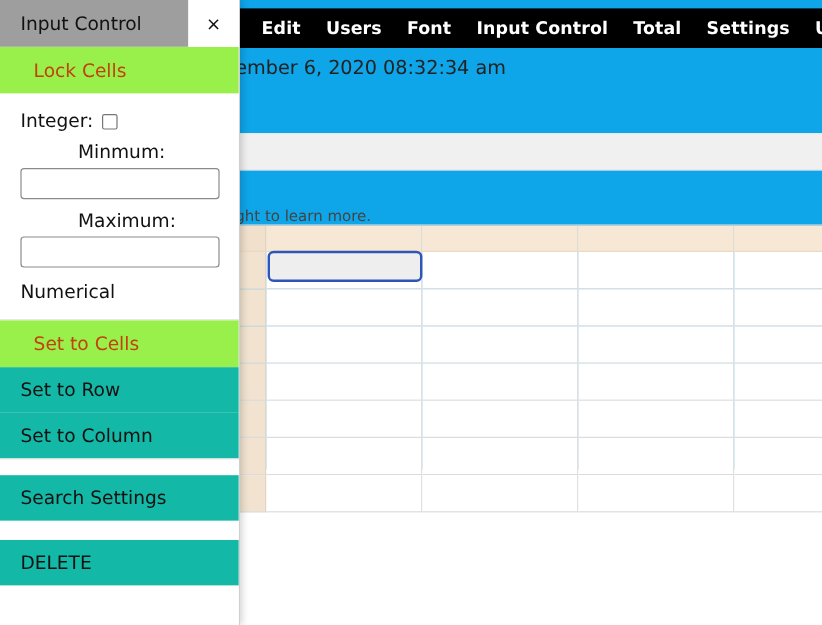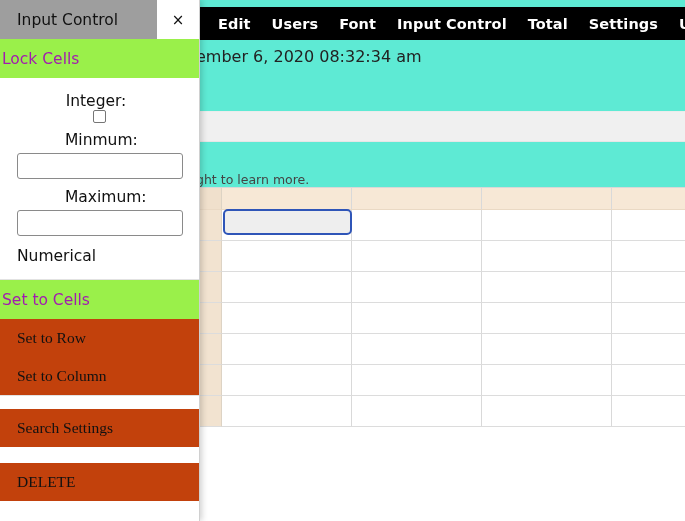--- a/index.html
+++ b/index.html
@@ -15,21 +15,21 @@
     width: 685px; height: 521px;
     overflow: hidden;
     background: #ffffff;
   }
 
   
   #bg-app {
     position: absolute;
     left: 0; top: 0;
     width: 685px; height: 391px;
-    background: #5eead4;
+    background: #0ea5e9;
   }
 
   
   #menubar {
     position: absolute;
     left: 200px; top: 7px;
     width: 485px; height: 33px;
     background: #000000;
     display: flex;
     align-items: center;
@@ -158,46 +158,44 @@
     align-items: center;
     justify-content: center;
     cursor: pointer;
   }
 
   .panel-hl {
     background: #9af04a;
     height: 39px;
     display: flex;
     align-items: center;
-    padding-left: 2px;
-    font-size: 15.5px;
-    color: #a21caf;
+    padding-left: 28px;
+    font-size: 15.5px;
+    color: #c2410c;
     cursor: pointer;
   }
   .panel-row {
     height: 38px;
     display: flex;
     align-items: center;
     padding-left: 17px;
     font-size: 15.5px;
     color: #111;
-    background: #c2410c;
+    background: #14b8a6;
     cursor: pointer;
-    font-family: Liberation Serif, serif;
   }
   .panel-sep { height: 1px; background: #e2e2e2; margin: 0; }
 
   #panel-form { padding: 14px 17px 6px 17px; background: #fff; }
   .form-line {
     display: flex;
     align-items: center;
     font-size: 15.5px;
     color: #111;
     margin-bottom: 8px;
-    flex-direction: column;
   }
   .form-line .lbl { margin-right: 7px; }
   .chk {
     width: 13px; height: 13px;
     border: 1px solid #767676;
     border-radius: 2px;
     background: #fff;
     display: inline-block;
     cursor: pointer;
   }

